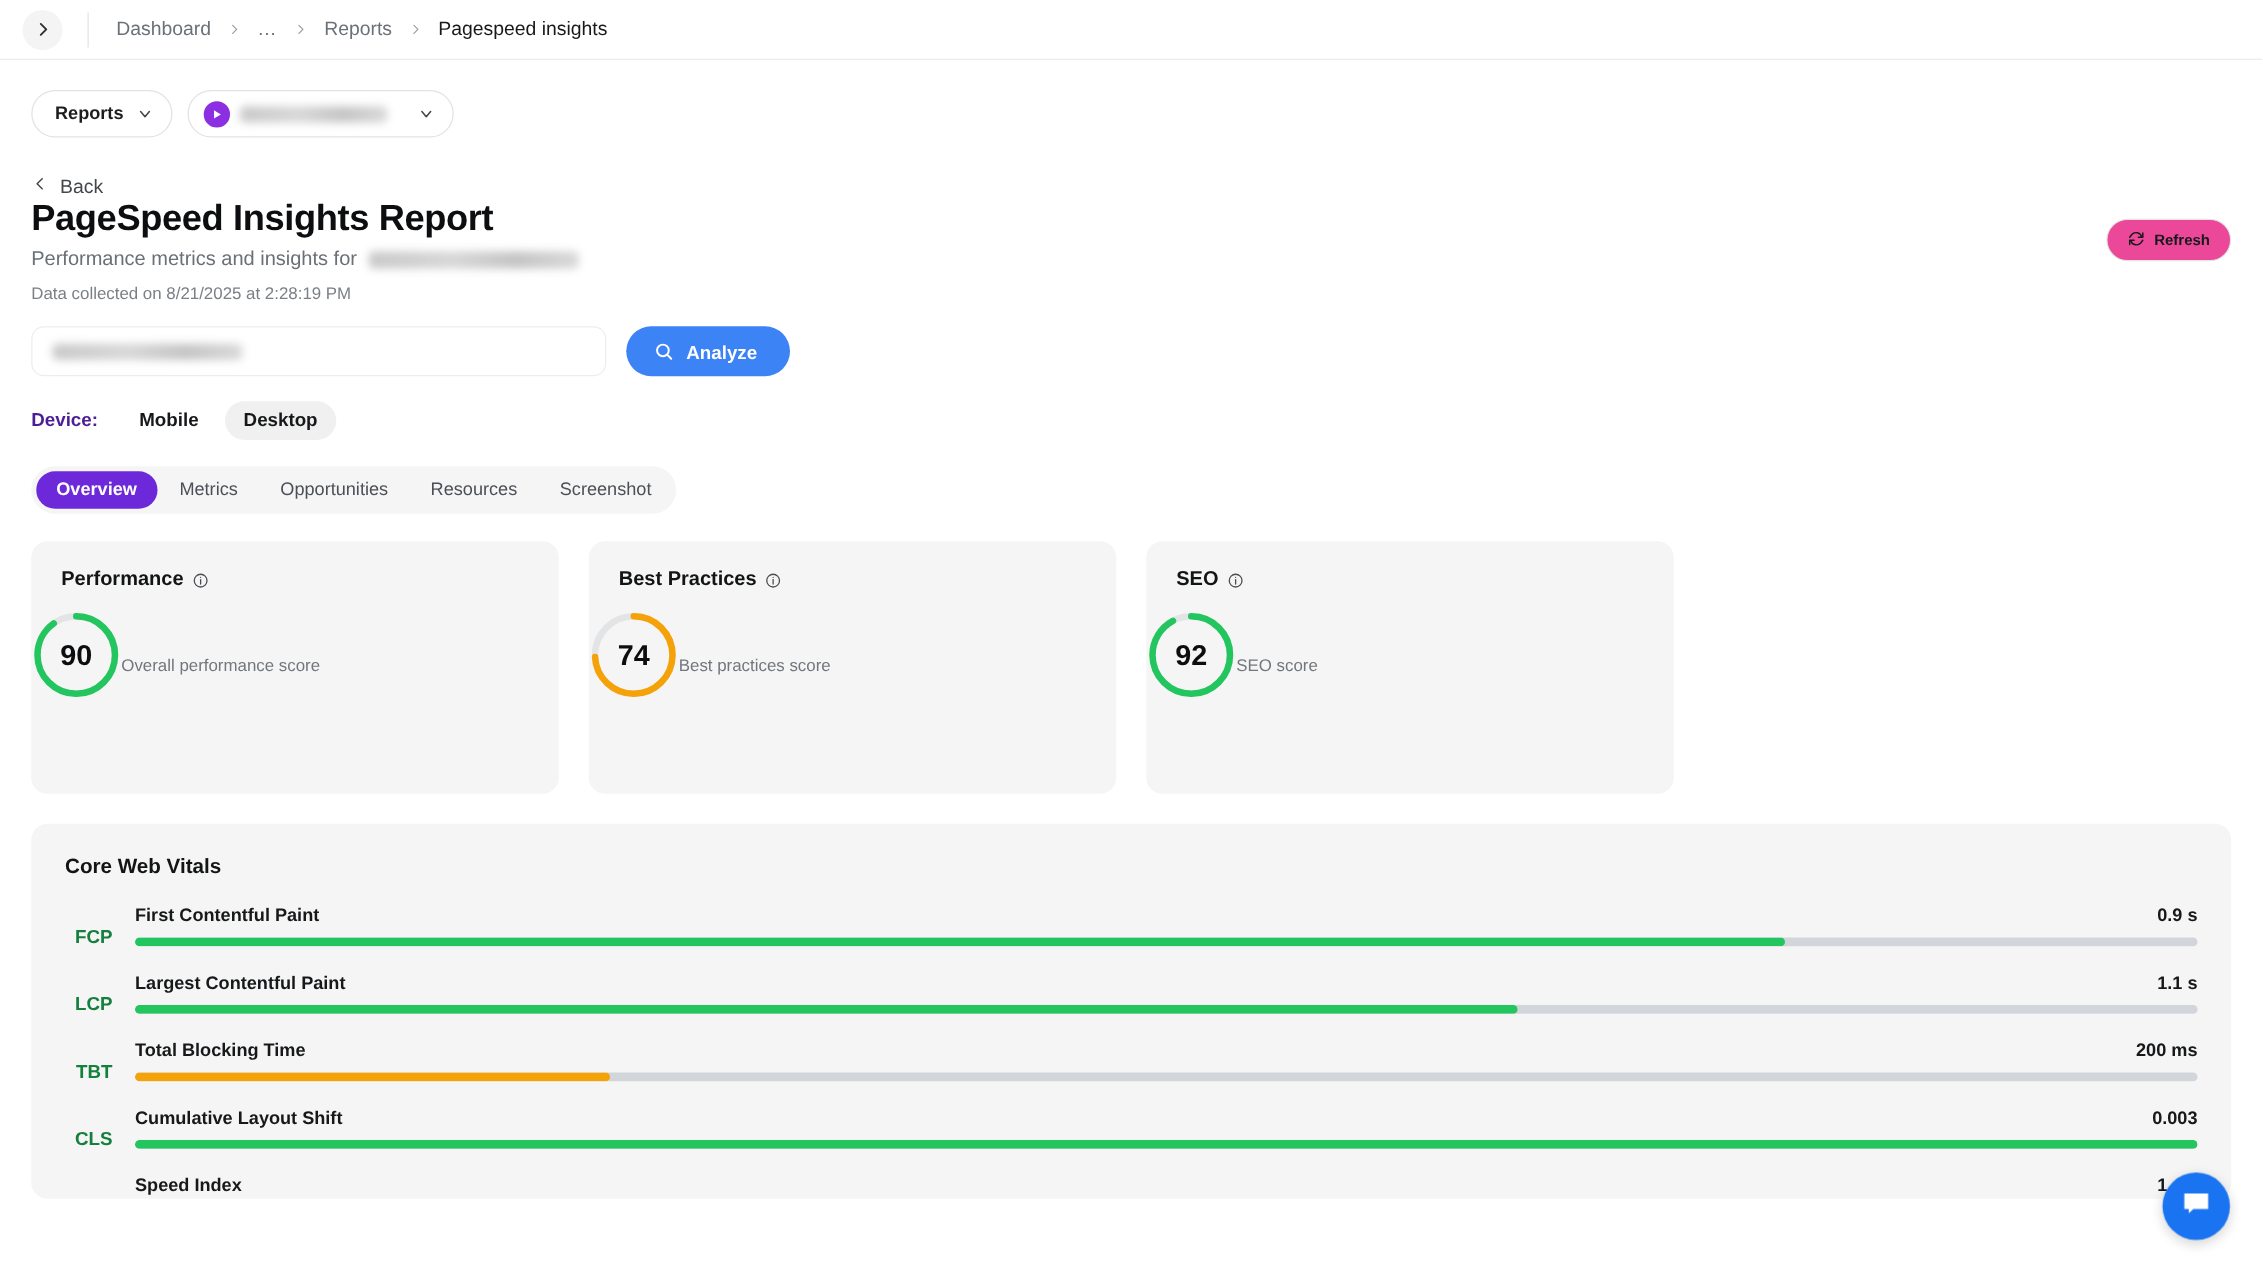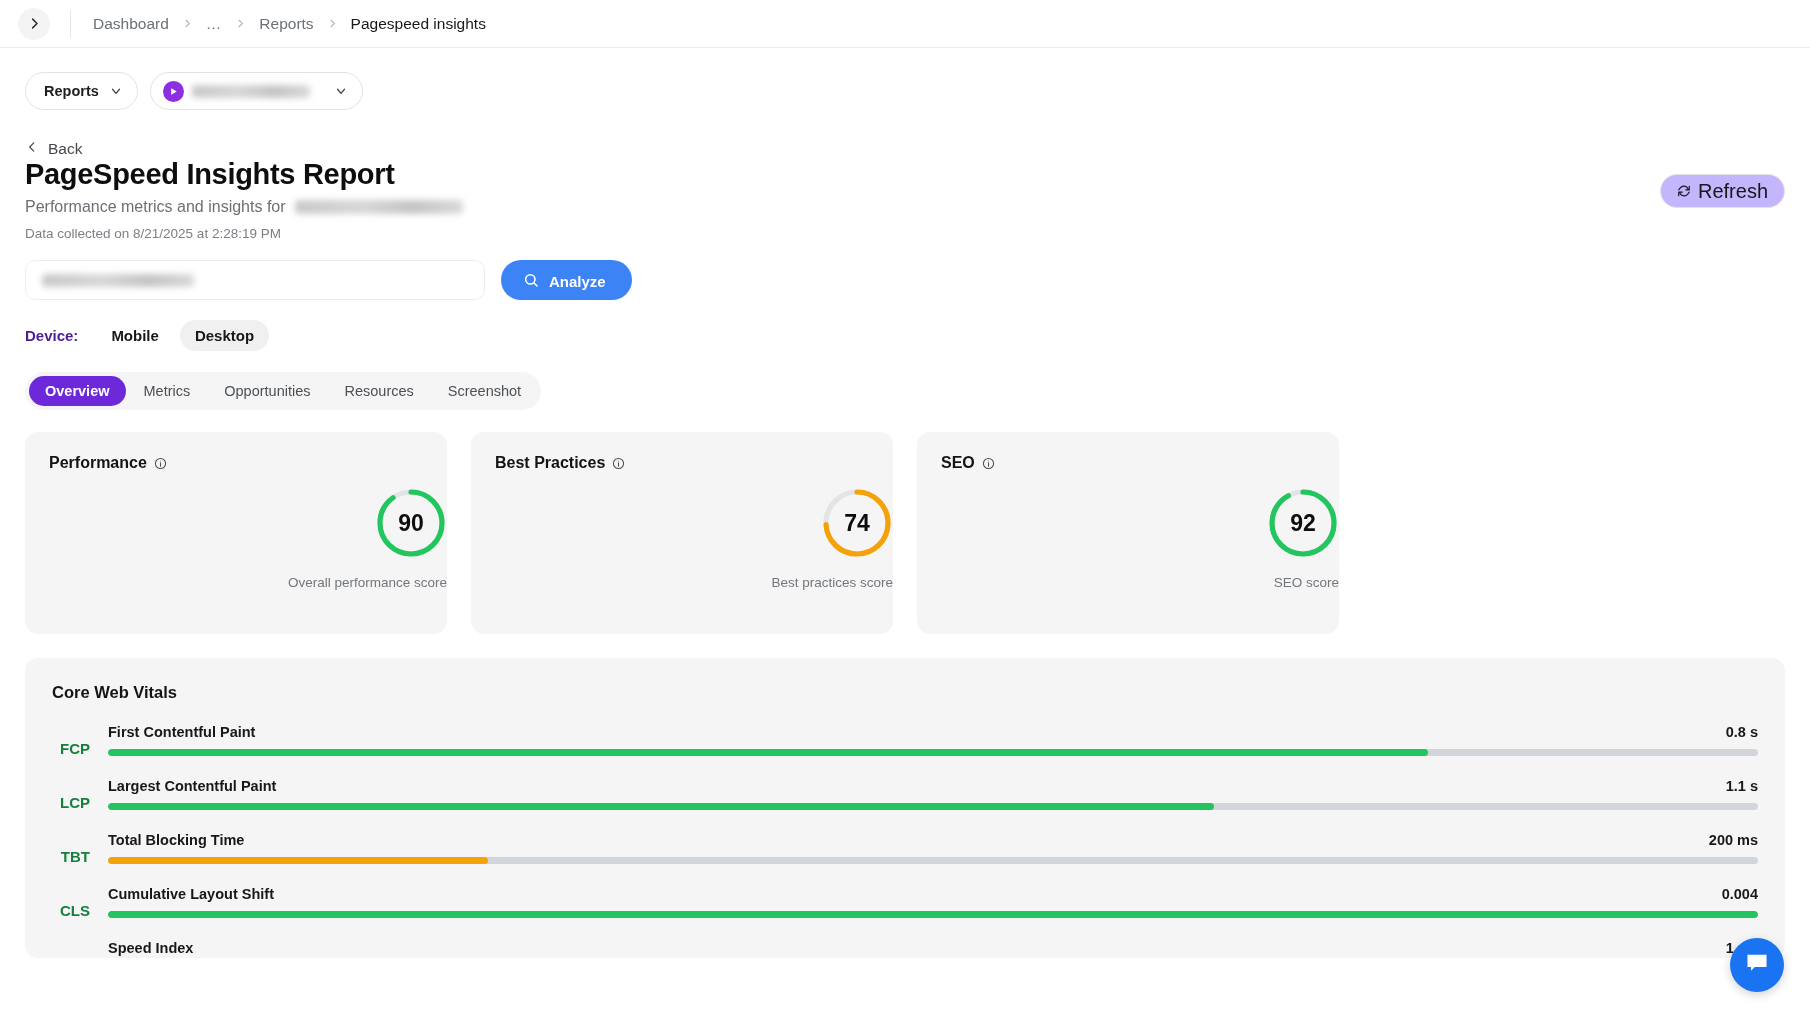--- a/index.html
+++ b/index.html
@@ -119,28 +119,28 @@
     color: #7b8086;
   }
 
   .refresh-btn {
     position: absolute;
     right: 0;
     top: 16px;
     height: 34px;
     border: 1px solid #e4e4e4;
     border-radius: 17px;
-    background: #c4b5fd;
+    background: #ec4899;
     display: flex;
     align-items: center;
     gap: 7px;
     padding: 0 16px;
-    font-size: 20px;
+    font-size: 12px;
     color: #16181a;
-    font-weight: 400;
+    font-weight: 700;
   }
 
   
   .url-row {
     margin-top: 19px;
     display: flex;
     align-items: center;
     gap: 16px;
   }
   .url-input {
@@ -230,22 +230,22 @@
     font-size: 16px;
     font-weight: 700;
     color: #121416;
   }
   .info-icon { display: flex; align-items: center; }
   .gauge-wrap {
     position: absolute;
     left: 0; right: 0;
     top: 55px;
     display: flex;
-    flex-direction: column;
-    align-items: flex-end;
+    flex-direction: row;
+    align-items: center;
   }
   .gauge { position: relative; width: 72px; height: 72px; }
   .gauge svg { display: block; transform: rotate(-90deg); }
   .gauge-num {
     position: absolute;
     inset: 0;
     display: flex; align-items: center; justify-content: center;
     font-size: 23px;
     font-weight: 700;
     color: #0c0d0f;
@@ -518,21 +518,21 @@
 
   
   <div class="cwv-card">
     <div class="cwv-title">Core Web Vitals</div>
     <div id="cwv-list">
         <div class="vital-row">
           <div class="vital-abbr">FCP</div>
           <div class="vital-body">
             <div class="vital-head">
               <span class="vital-name">First Contentful Paint</span>
-              <span class="vital-value">0.8 s</span>
+              <span class="vital-value">0.9 s</span>
             </div>
             <div class="vital-track">
               <div class="vital-fill" style="width:80%;background:#22c55e;"></div>
             </div>
           </div>
         </div>
         <div class="vital-row">
           <div class="vital-abbr">LCP</div>
           <div class="vital-body">
             <div class="vital-head">
@@ -554,21 +554,21 @@
             <div class="vital-track">
               <div class="vital-fill" style="width:23%;background:#f5a209;"></div>
             </div>
           </div>
         </div>
         <div class="vital-row">
           <div class="vital-abbr">CLS</div>
           <div class="vital-body">
             <div class="vital-head">
               <span class="vital-name">Cumulative Layout Shift</span>
-              <span class="vital-value">0.004</span>
+              <span class="vital-value">0.003</span>
             </div>
             <div class="vital-track">
               <div class="vital-fill" style="width:100%;background:#22c55e;"></div>
             </div>
           </div>
         </div>
         <div class="vital-row">
           <div class="vital-abbr">SI</div>
           <div class="vital-body">
             <div class="vital-head">

